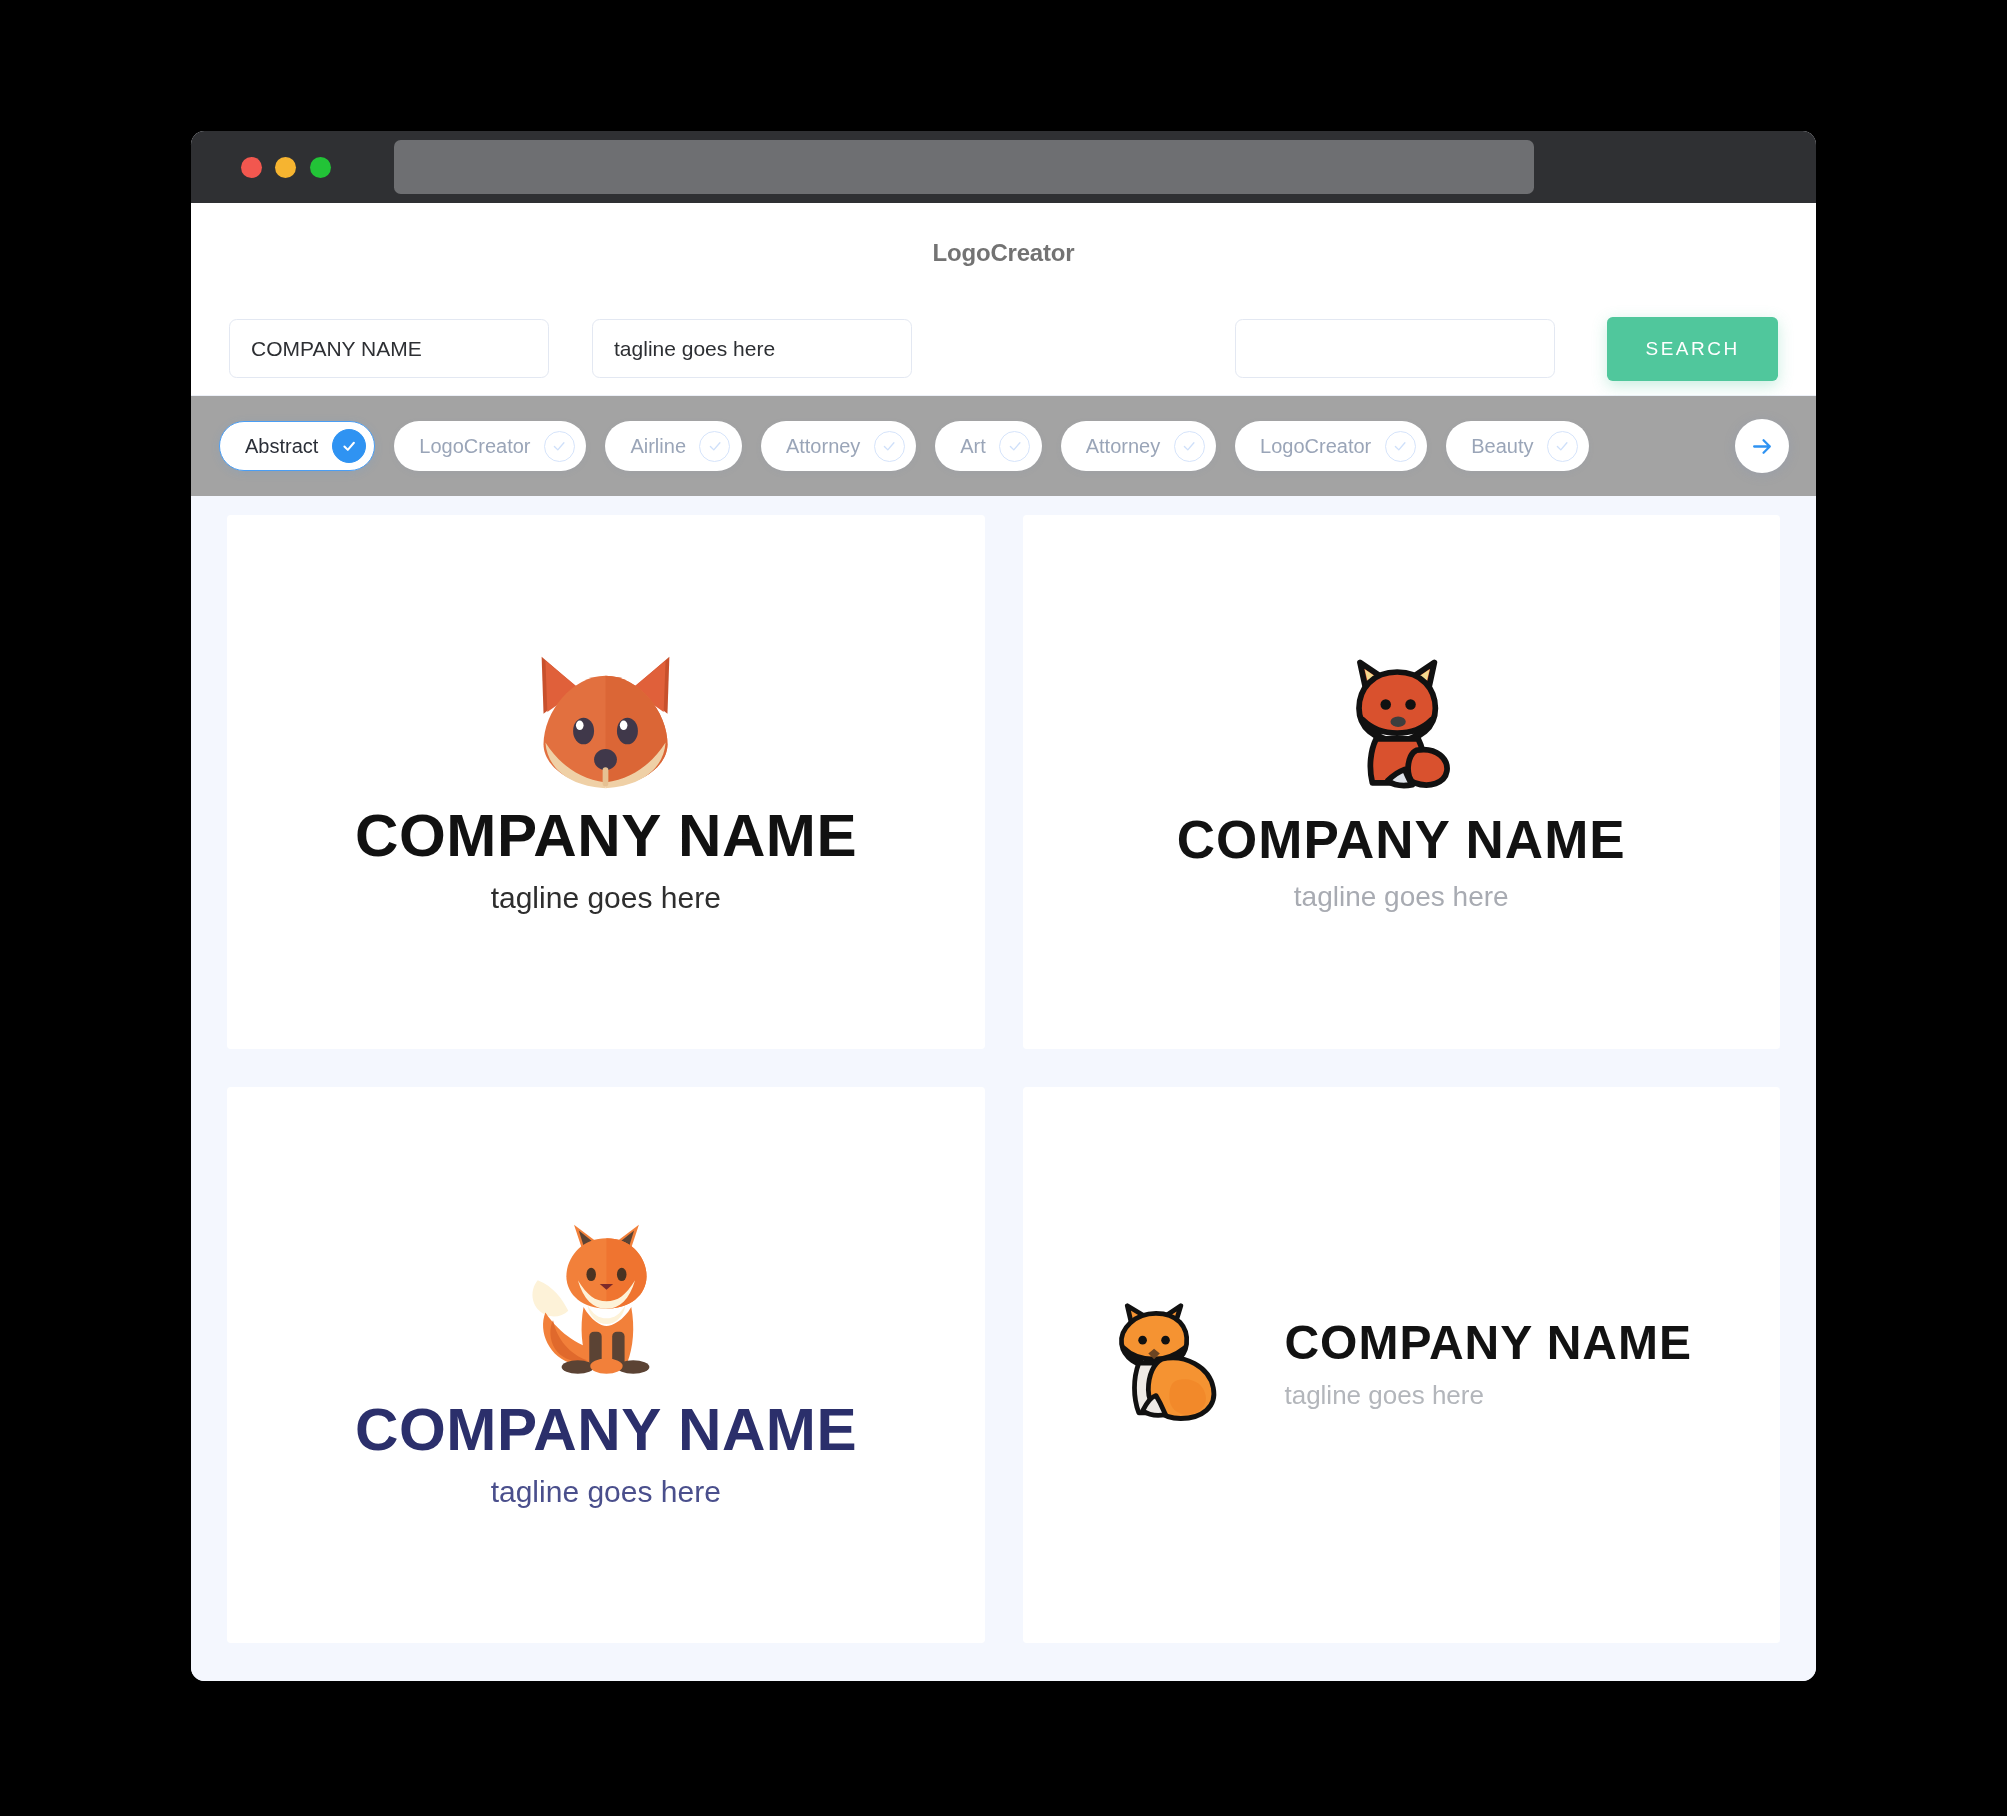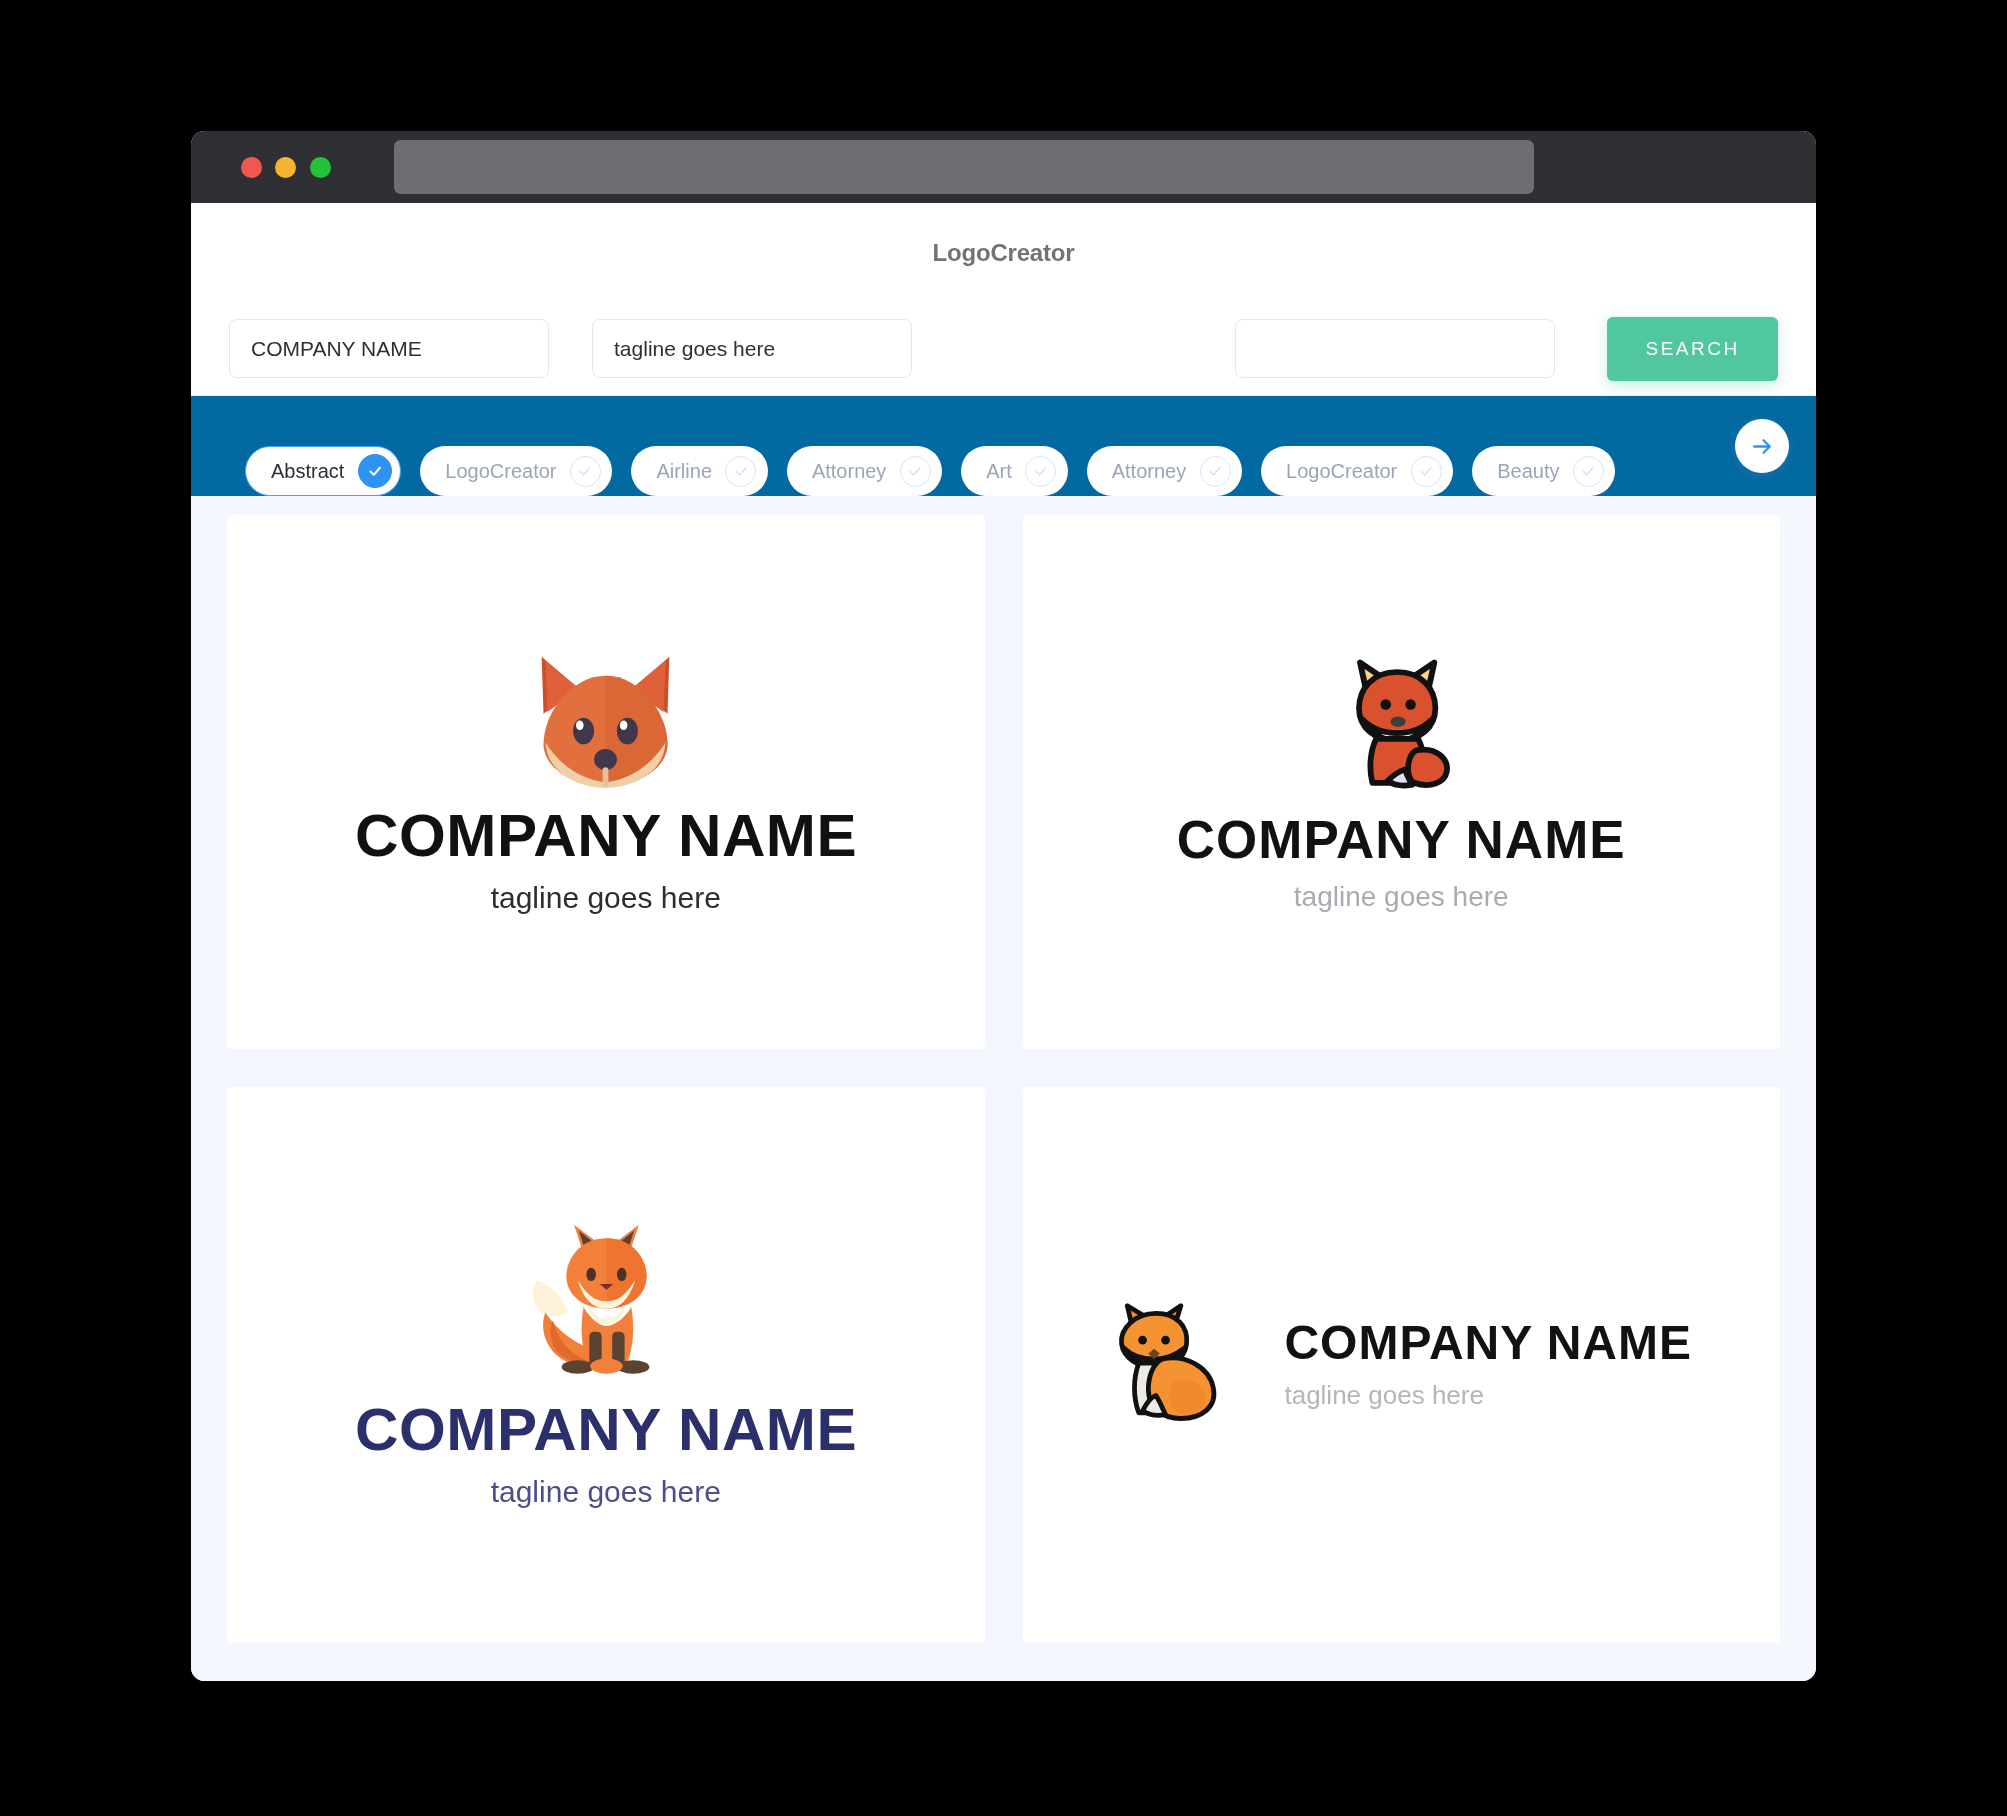--- a/index.html
+++ b/index.html
@@ -93,24 +93,24 @@
     font-size: 19px;
     letter-spacing: 2.5px;
     font-family: "Liberation Sans", sans-serif;
     cursor: pointer;
     box-shadow: 0 4.8px 15.3px rgba(80,199,156,0.30);
   }
 
   
   .chips-bar {
     height: 100px;
-    background: #0369a1;
-    display: flex;
-    align-items: flex-end;
-    padding-left: 54px;
+    background: #a3a3a3;
+    display: flex;
+    align-items: center;
+    padding-left: 28px;
     position: relative;
     overflow: hidden;
   }
   .chip {
     height: 50px;
     background: #ffffff;
     border-radius: 25px;
     display: flex;
     align-items: center;
     padding: 0 11.5px 0 25px;

